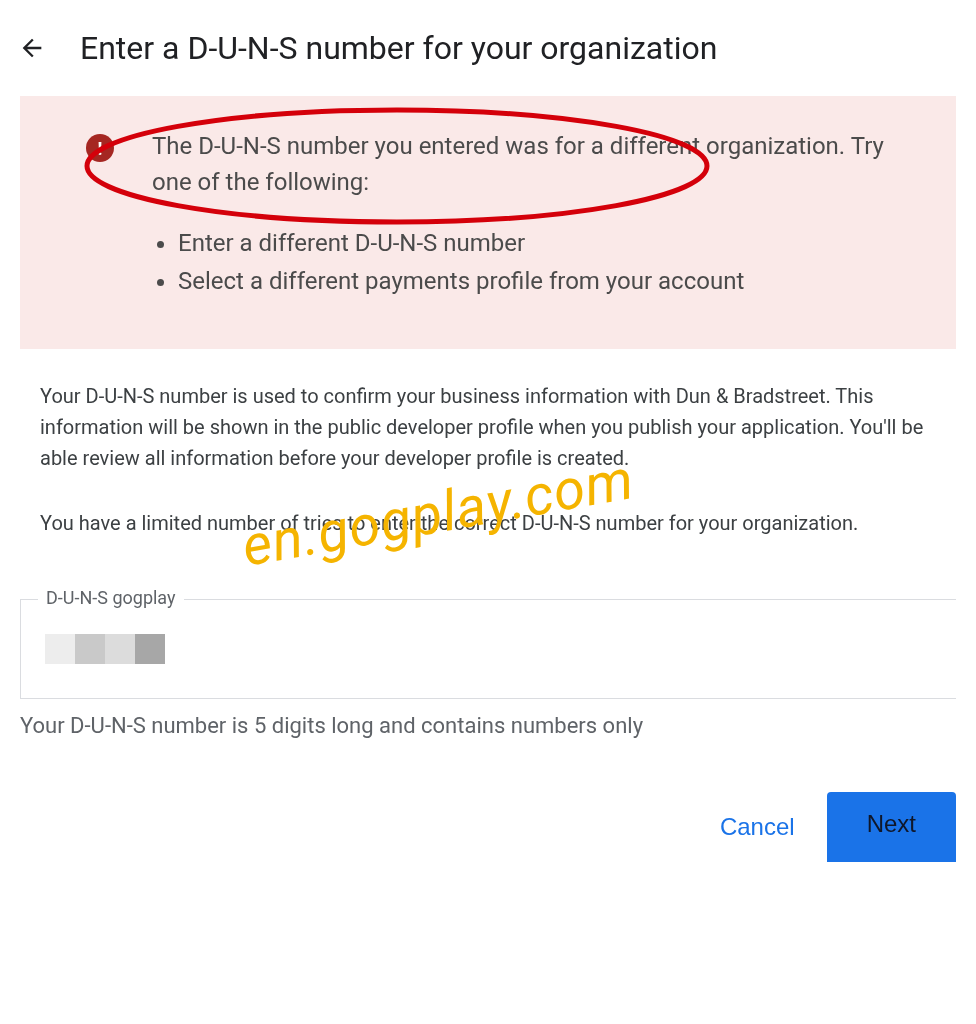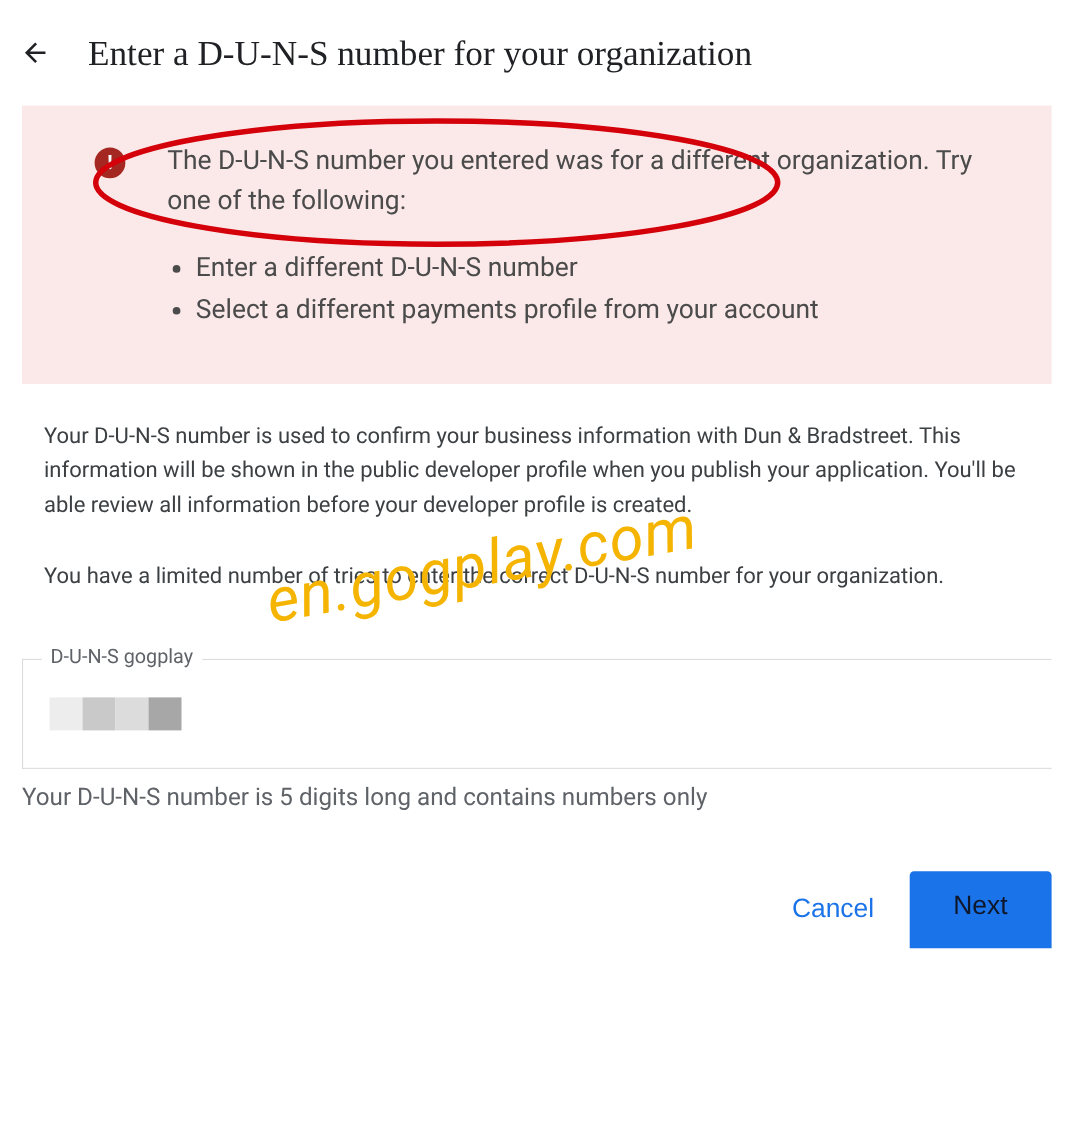--- a/index.html
+++ b/index.html
@@ -10,21 +10,20 @@
     color: #202124;
     width: 976px;
     height: 1024px;
     overflow: hidden;
     position: relative;
   }
   .header {
     display: flex;
     align-items: center;
     padding: 28px 20px 20px 12px;
-    font-family: Liberation Serif, serif;
   }
   .back-arrow {
     width: 40px;
     height: 40px;
     display: flex;
     align-items: center;
     justify-content: center;
     margin-right: 28px;
     cursor: pointer;
   }

